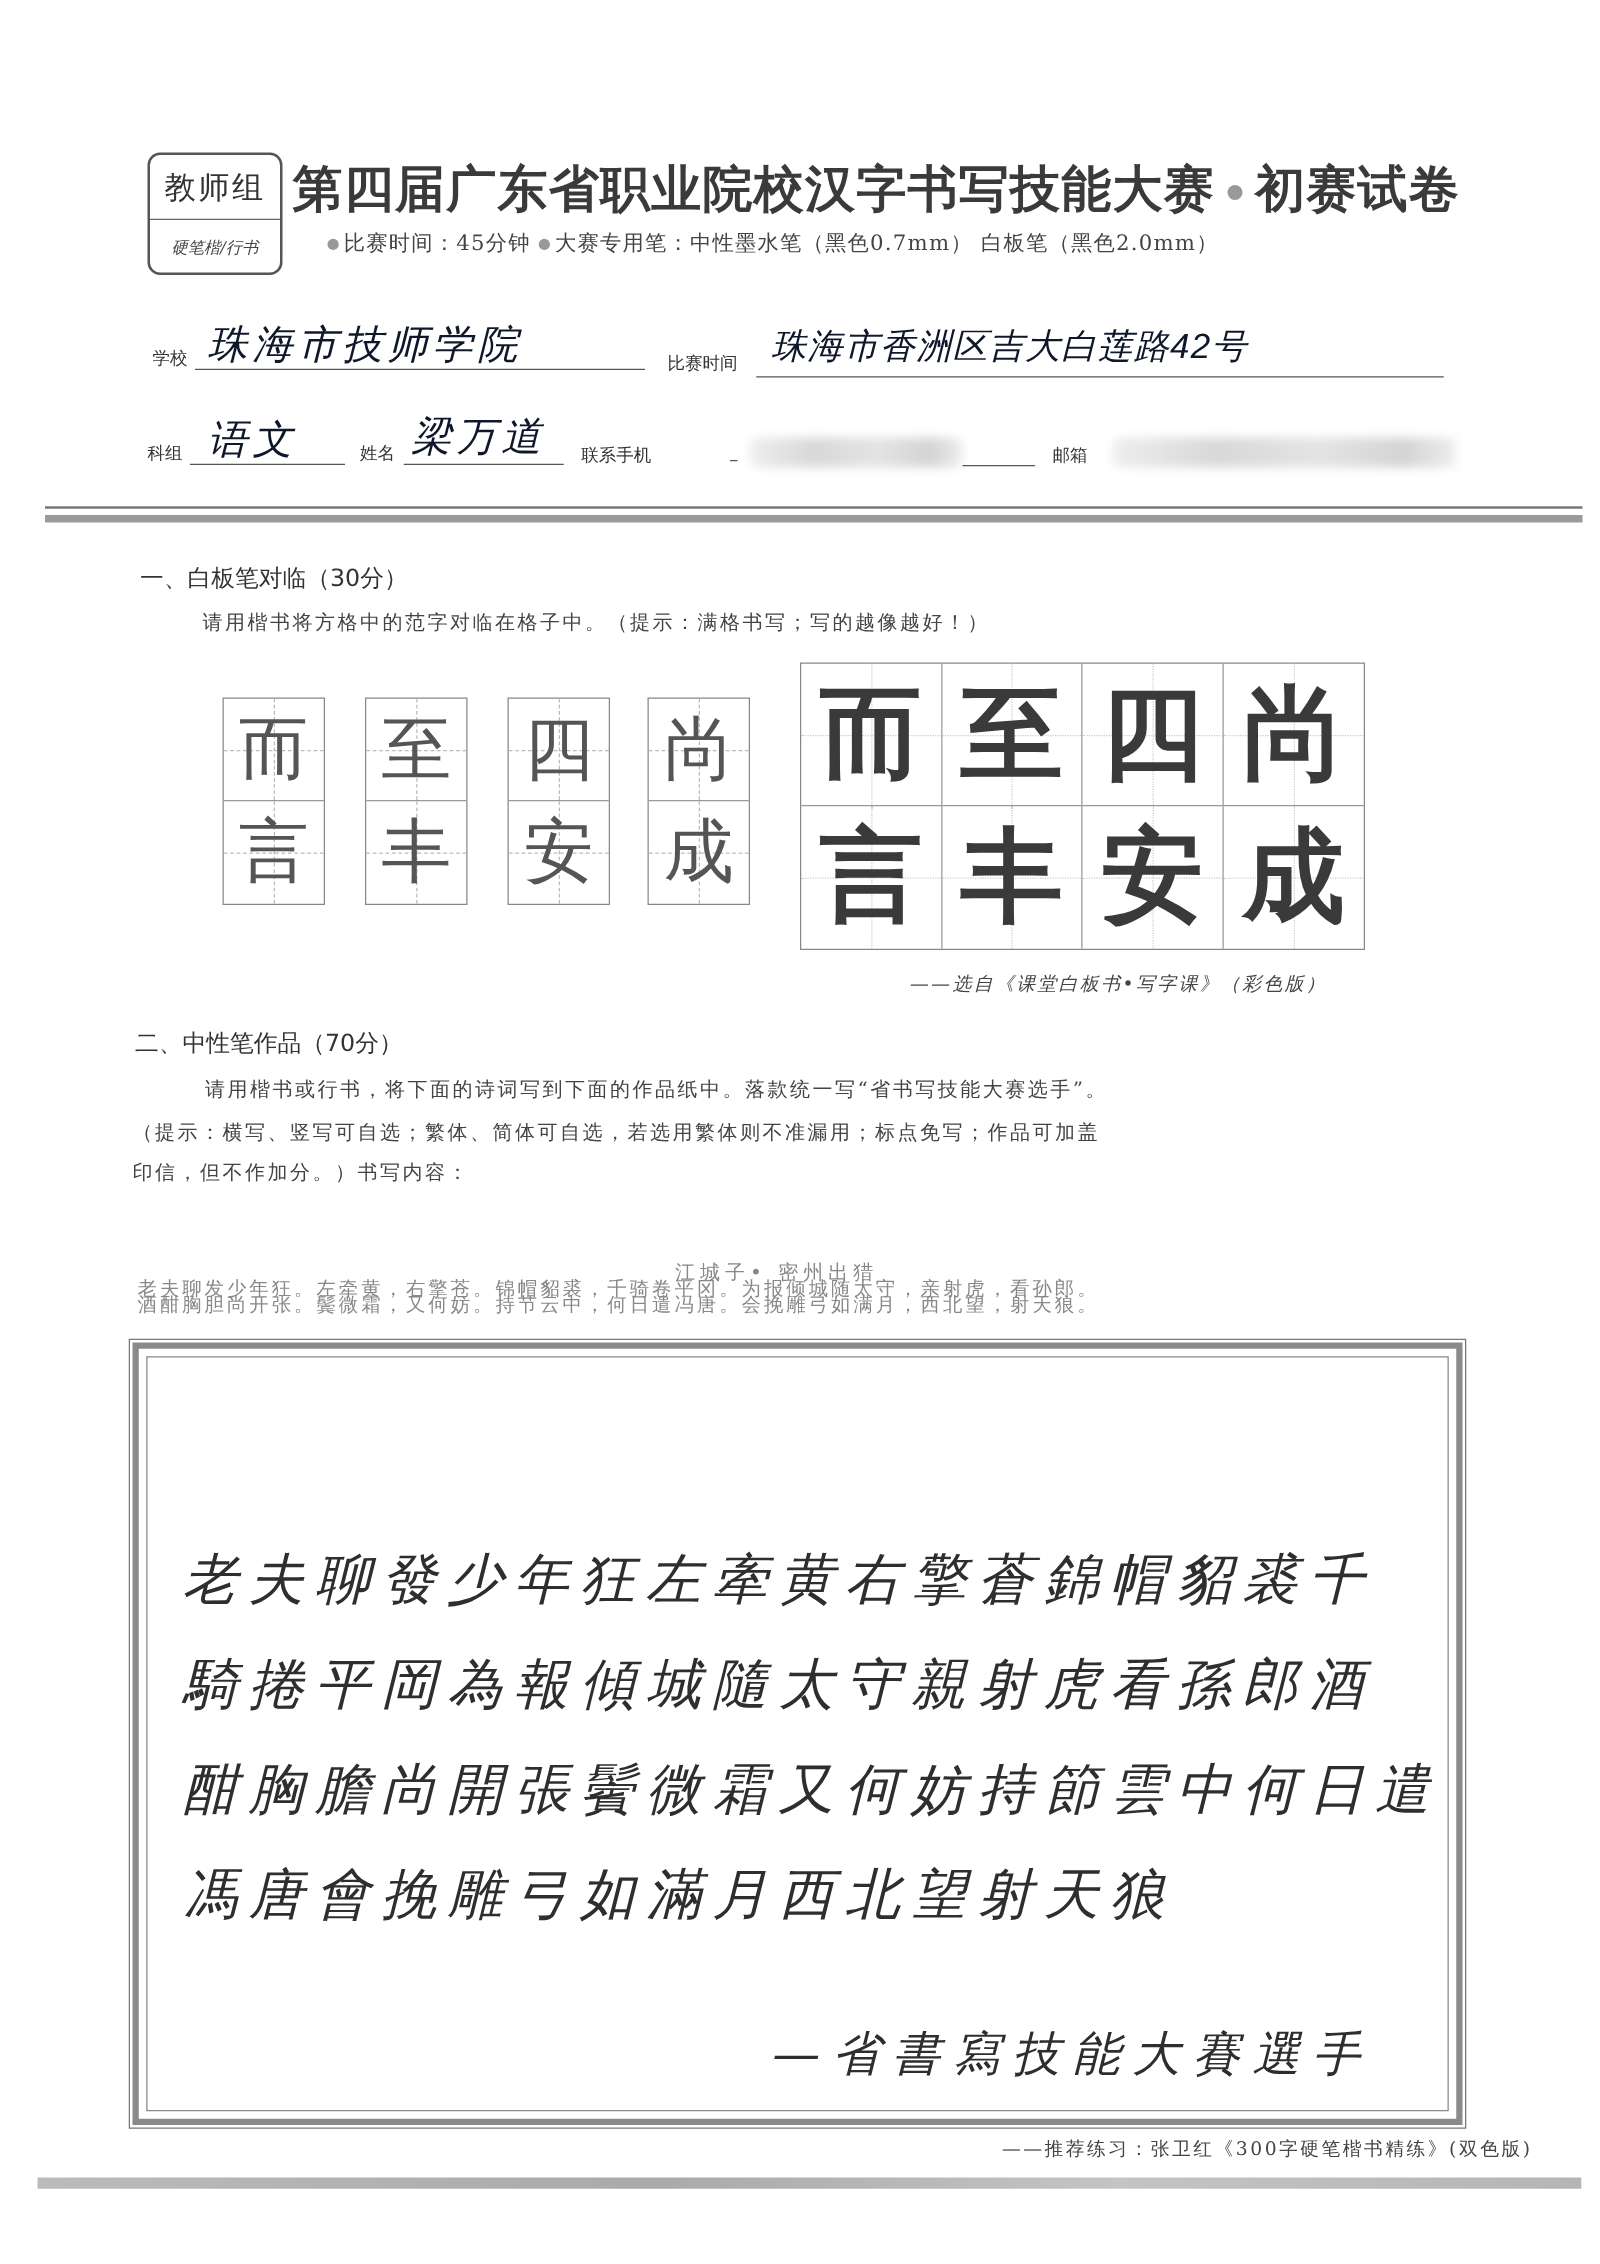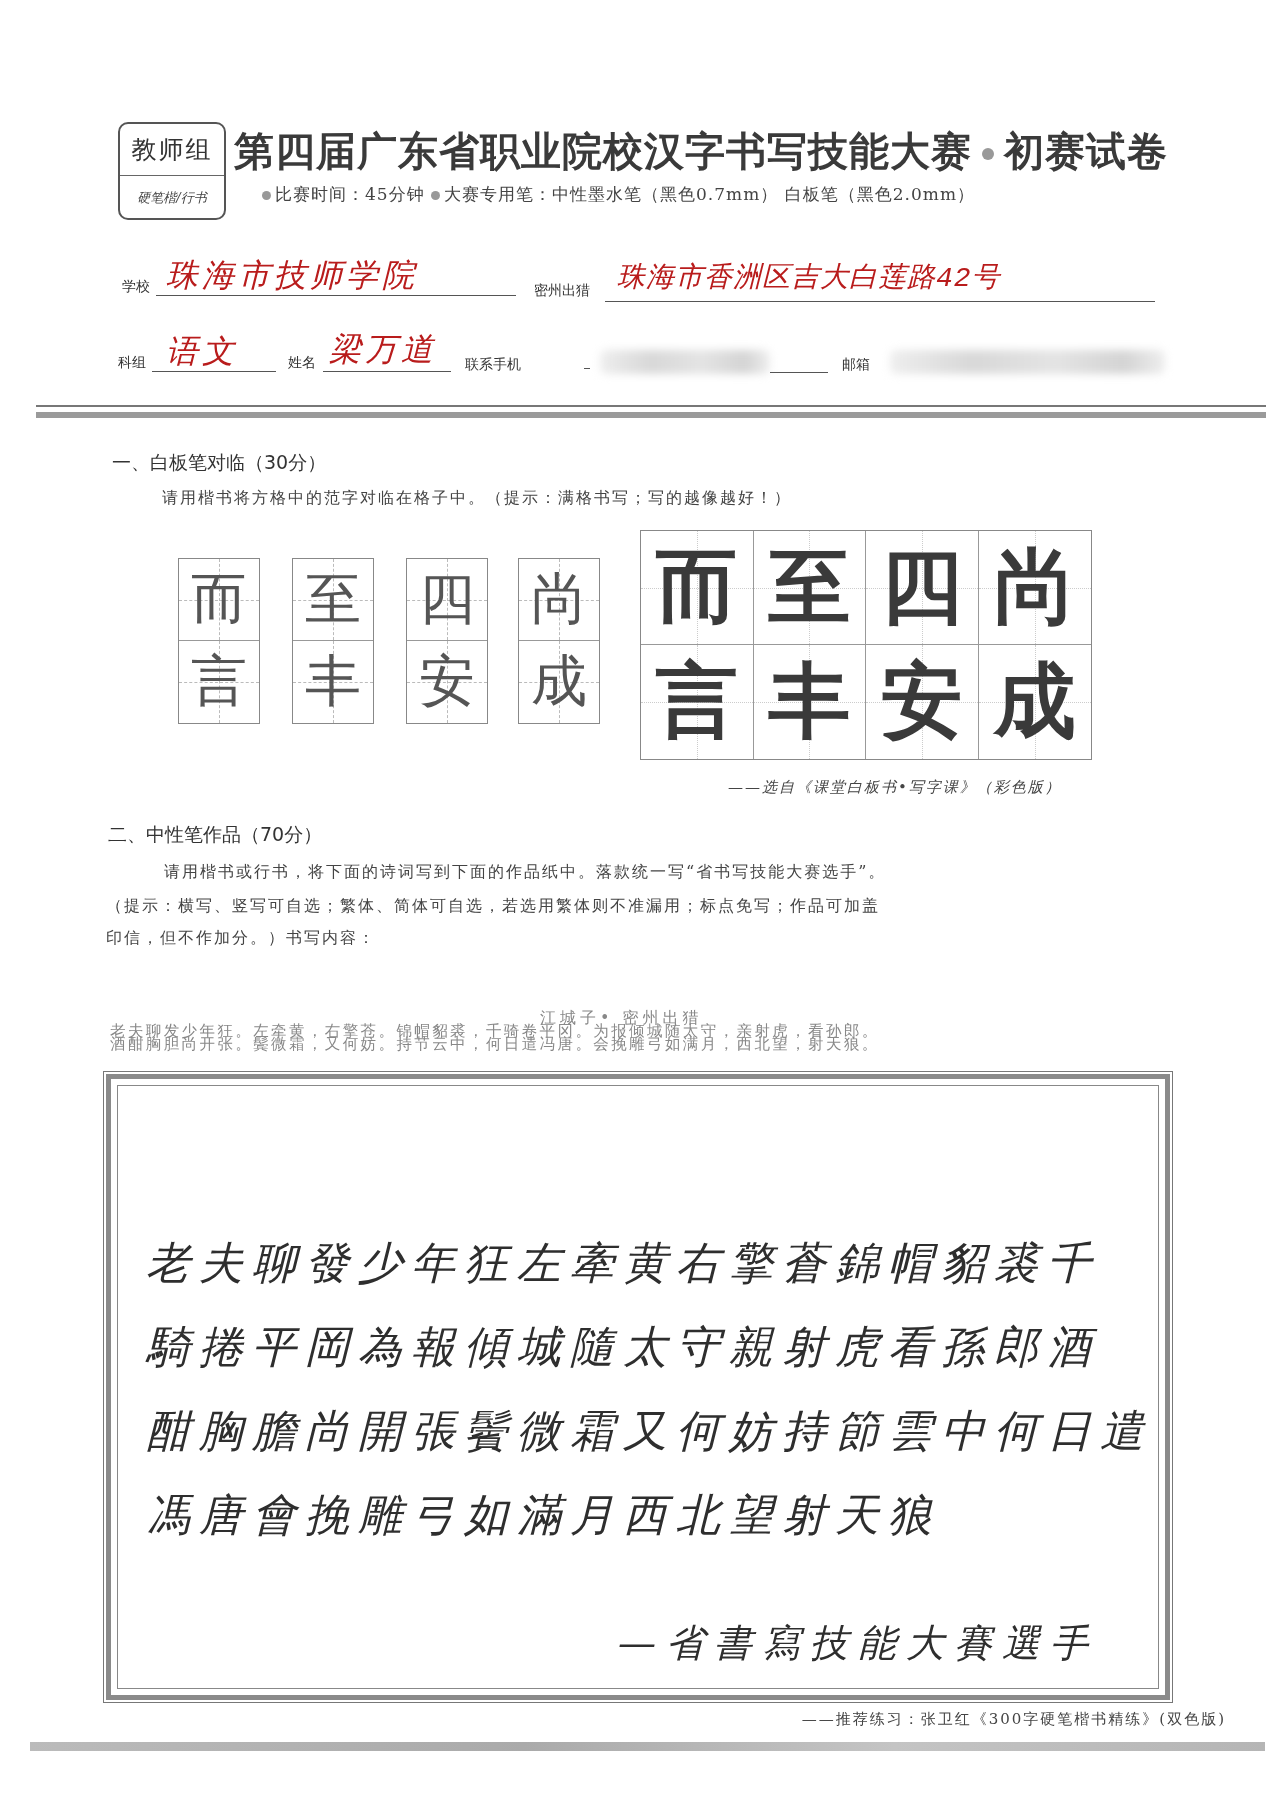--- a/index.html
+++ b/index.html
@@ -14,21 +14,21 @@
   .badge-bot { height: 44px; display: flex; align-items: center; justify-content: center; font-family: "DejaVu Serif", serif; font-size: 13px; color: #444; font-style: italic; }
 
   .main-title { left: 234px; top: 124px; font-size: 40px; font-weight: bold; color: #3a3a3a; letter-spacing: 1px; white-space: nowrap; }
   .main-title .dot { display: inline-block; width: 12px; height: 12px; border-radius: 50%; background: #999; vertical-align: middle; margin: 0 10px; }
   .sub-title { left: 262px; top: 183px; font-family: "DejaVu Serif", serif; font-size: 17px; color: #444; white-space: nowrap; letter-spacing: 1px; }
   .sub-title .bullet { display: inline-block; width: 9px; height: 9px; border-radius: 50%; background: #999; margin-right: 4px; vertical-align: middle; }
 
   
   .field-label { font-size: 14px; color: #333; white-space: nowrap; }
   .field-line { border-bottom: 1.5px solid #555; height: 40px; }
-  .hand { font-family: Liberation Mono, monospace; font-style: italic; color: #b91c1c; white-space: nowrap; letter-spacing: 4px; }
+  .hand { font-family: Liberation Sans, sans-serif; font-style: italic; color: #0f172a; white-space: nowrap; letter-spacing: 4px; }
   .blurred { background: linear-gradient(90deg, #eee, #d8d8d8 30%, #e4e4e4 60%, #d4d4d4 85%, #eee); filter: blur(4px); height: 24px; border-radius: 6px; }
 
   .divider-thin { left: 36px; top: 405px; width: 1230px; height: 1.5px; background: #777; }
   .divider-thick { left: 36px; top: 412px; width: 1230px; height: 6px; background: #9a9a9a; }
 
   .section-head { font-size: 19px; color: #333; white-space: nowrap; }
   .instr { font-family: "DejaVu Serif", serif; font-size: 16px; color: #444; white-space: nowrap; letter-spacing: 2px; }
 
   
   .mini-grid { width: 82px; height: 166px; border: 1.5px solid #888; }
@@ -77,21 +77,21 @@
 <div class="abs sub-title">
   <span class="bullet"></span><span>比赛时间：45分钟</span>
   <span class="bullet"></span><span>大赛专用笔：中性墨水笔（黑色0.7mm） 白板笔（黑色2.0mm）</span>
 </div>
 
 <div class="abs field-label" style="left:122px; top:278px;">学校</div>
 <div class="abs field-line" style="left:156px; top:256px; width:360px;">
   <span class="hand" style="font-size:32px; position:absolute; left:10px; top:-2px;">珠海市技师学院</span>
 </div>
 
-<div class="abs field-label" style="left:534px; top:282px;">密州出猎</div>
+<div class="abs field-label" style="left:534px; top:282px;">比赛时间</div>
 <div class="abs field-line" style="left:605px; top:262px; width:550px;">
   <span class="hand" style="font-size:28px; position:absolute; left:12px; top:-4px; letter-spacing:1px;">珠海市香洲区吉大白莲路42号</span>
 </div>
 
 <div class="abs field-label" style="left:118px; top:354px;">科组</div>
 <div class="abs field-line" style="left:152px; top:332px; width:124px;">
   <span class="hand" style="font-size:32px; position:absolute; left:14px; top:-2px;">语文</span>
 </div>
 
 <div class="abs field-label" style="left:288px; top:354px;">姓名</div>

